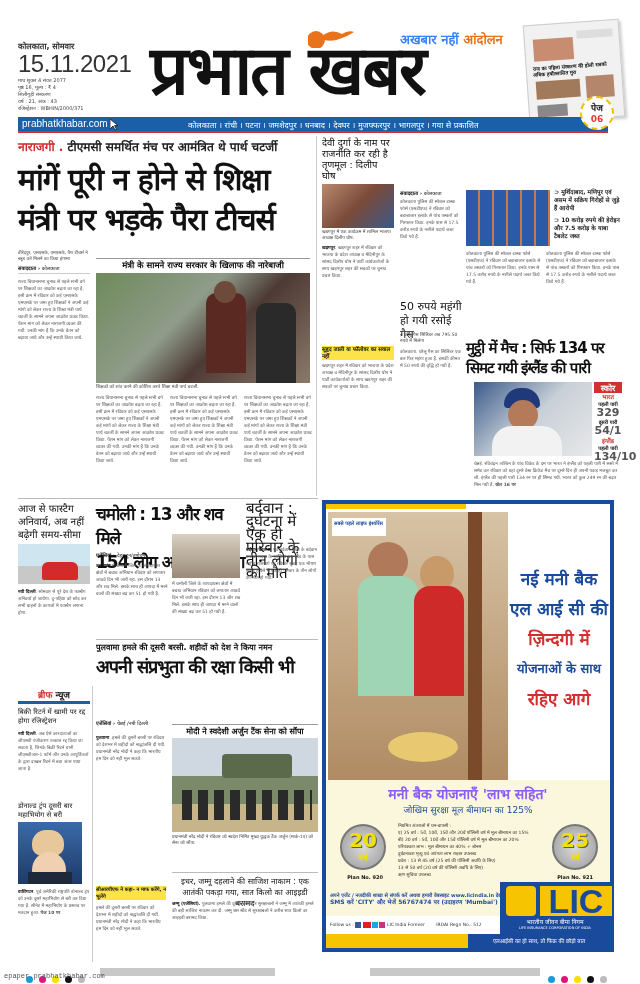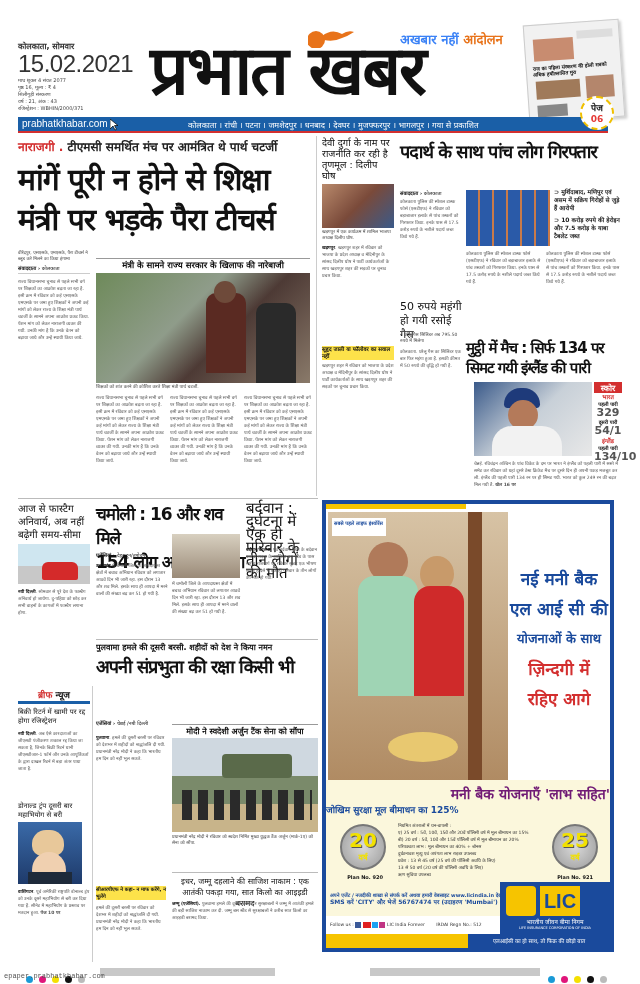--- a/index.html
+++ b/index.html
@@ -40,41 +40,41 @@
 .score-h{background:#d32f2f;color:#fff;font-size:8px;font-weight:bold}
 .score-l{font-size:6px;color:#d32f2f;font-weight:bold}
 .score-s{font-size:5px;color:#111;font-weight:bold}
 .score-v{font-size:11px;color:#555;font-weight:bold;line-height:12px}
 
 .ad{left:322px;top:500px;width:292px;height:452px;border:4px solid #1a4a9c;background:#fff}
 .ad-topbar{position:absolute;left:0;top:0;width:140px;height:5px;background:#f6c400}
 .ad-photo{position:absolute;left:2px;top:8px;width:180px;height:268px;background:linear-gradient(180deg,#d7c3a5,#b08b63)}
 .ad-title{position:absolute;left:180px;top:60px;width:106px;text-align:center;font-size:17px;font-weight:bold;color:#1a4a9c;line-height:30px}
 .ad-lower{position:absolute;left:0;top:276px;width:284px;height:136px;background:#fbf7dc}
-.ad-h1{text-align:right;font-size:14px;font-weight:bold;color:#701a75;margin-top:4px}
-.ad-h2{text-align:left;font-size:9px;font-weight:bold;color:#1a4a9c}
+.ad-h1{text-align:center;font-size:14px;font-weight:bold;color:#8b5cf6;margin-top:4px}
+.ad-h2{text-align:center;font-size:9px;font-weight:normal;color:#1a4a9c}
 .coin{position:absolute;width:46px;height:46px;border-radius:50%;background:radial-gradient(circle,#dadada,#9a9a9a);border:2px solid #777;text-align:center}
 .coin .num{font-size:20px;font-weight:bold;color:#f2e100;line-height:28px;text-shadow:1px 1px 0 #555}
 .coin .yrs{font-size:8px;color:#f2e100;font-weight:bold;line-height:8px}
 .ad-list{position:absolute;left:72px;top:42px;width:150px;font-size:4.5px;line-height:7px;color:#333}
 .ad-web{position:absolute;left:4px;top:112px;font-size:5px;color:#1a4a9c;font-weight:bold}
-.lic-logo{position:absolute;left:40px;top:4px;width:40px;height:30px;background:#f6c400;color:#1a4a9c;font-family:"Liberation Sans",sans-serif;font-weight:bold;font-size:20px;text-align:center;line-height:30px}
+.lic-logo{position:absolute;left:40px;top:4px;width:72px;height:30px;background:#f6c400;color:#1a4a9c;font-family:"Liberation Sans",sans-serif;font-weight:bold;font-size:34px;text-align:center;line-height:30px}
 .lic-emblem{position:absolute;left:6px;top:4px;width:30px;height:30px;background:#f6c400;border-radius:4px}
 .regdots{position:absolute;top:968px;height:8px}
 .dot{display:inline-block;width:7px;height:7px;border-radius:50%;margin-right:6px}
 .footer-url{left:4px;top:972px;font-family:"Liberation Mono",monospace;font-size:7px;color:#555}
 </style>
 </head>
 <body>
 
 <div class="page">
 
   <div class="abs mast-left">
     <div class="mast-city">कोलकाता, सोमवार</div>
-    <div class="mast-date">15.02.2021</div>
+    <div class="mast-date">15.11.2021</div>
     <div class="mast-meta">
       <div>माघ शुक्ल 4 संवत 2077</div>
       <div>पृष्ठ 16, मूल्य : ₹ 4</div>
       <div>सिलीगुड़ी संस्करण</div>
       <div>वर्ष : 21, अंक : 43</div>
       <div>रजिस्ट्रेशन : WBHIN/2000/371</div>
     </div>
   </div>
 
   <svg class="abs bird" viewBox="0 0 48 22">
@@ -132,21 +132,20 @@
   <div class="vline" style="left:316px;top:136px;height:360px"></div>
 
   <div class="abs hl" style="left:322px;top:138px;width:72px;font-size:9.5px">देवी दुर्गा के नाम पर राजनीति कर रही है तृणमूल : दिलीप घोष</div>
   <div class="abs img" style="left:322px;top:184px;width:72px;height:44px;background:linear-gradient(135deg,#b98a6c,#7a4a3a 50%,#3a5a8a)"></div>
   <div class="abs caption" style="left:322px;top:229px;width:72px">खड़गपुर में एक कार्यक्रम में शामिल भाजपा अध्यक्ष दिलीप घोष.</div>
   <div class="abs col-text" style="left:322px;top:244px;width:72px;height:100px"><span class="b">खड़गपुर</span>. <span>खड़गपुर शहर में रविवार को भाजपा के प्रदेश अध्यक्ष व मेदिनीपुर के सांसद दिलीप घोष ने पार्टी कार्यकर्ताओं के साथ खड़गपुर शहर की सड़कों पर चुनाव प्रचार किया.</span></div>
   <div class="abs" style="left:322px;top:346px;width:72px;font-size:5.5px;font-weight:bold;background:#fde24a;line-height:7px">सूहृद जाली या फॉलोवर का सवाल नहीं</div>
   <div class="abs col-text" style="left:322px;top:362px;width:72px;height:136px">खड़गपुर शहर में रविवार को भाजपा के प्रदेश अध्यक्ष व मेदिनीपुर के सांसद दिलीप घोष ने पार्टी कार्यकर्ताओं के साथ खड़गपुर शहर की सड़कों पर चुनाव प्रचार किया.</div>
 
   <div class="abs h-big" style="left:400px;top:140px;font-size:18px;line-height:24px;width:220px">
-    <div>पदार्थ के साथ पांच लोग गिरफ्तार</div>
   </div>
   <div class="abs" style="left:400px;top:190px;font-size:5px;font-weight:bold"><span>संवाददाता</span> › <span style="font-weight:normal">कोलकाता</span></div>
   <div class="abs col-text" style="left:400px;top:198px;width:62px;height:96px">कोलकाता पुलिस की स्पेशल टास्क फोर्स (एसटीएफ) ने रविवार को बड़ाबाजार इलाके से पांच तस्करों को गिरफ्तार किया. इनके पास से 17.5 करोड़ रुपये के नशीले पदार्थ जब्त किये गये हैं.</div>
   <div class="abs img" style="left:466px;top:190px;width:84px;height:56px;background:repeating-linear-gradient(90deg,#2a5aa8 0 12px,#c87a4a 12px 14px),#2a5aa8"></div>
   <div class="abs" style="left:554px;top:188px;width:66px">
     <div class="bullet">⊃ <span>मुर्शिदाबाद, मणिपुर एवं असम में सक्रिय गिरोहों से जुड़े हैं आरोपी</span></div>
     <div class="bullet" style="margin-top:4px">⊃ <span>10 करोड़ रुपये की हेरोइन और 7.5 करोड़ के याबा टैबलेट जब्त</span></div>
   </div>
   <div class="abs col-text" style="left:466px;top:250px;width:76px;height:48px">कोलकाता पुलिस की स्पेशल टास्क फोर्स (एसटीएफ) ने रविवार को बड़ाबाजार इलाके से पांच तस्करों को गिरफ्तार किया. इनके पास से 17.5 करोड़ रुपये के नशीले पदार्थ जब्त किये गये हैं.</div>
   <div class="abs col-text" style="left:546px;top:250px;width:74px;height:48px">कोलकाता पुलिस की स्पेशल टास्क फोर्स (एसटीएफ) ने रविवार को बड़ाबाजार इलाके से पांच तस्करों को गिरफ्तार किया. इनके पास से 17.5 करोड़ रुपये के नशीले पदार्थ जब्त किये गये हैं.</div>
@@ -179,21 +178,21 @@
 
   <div class="hline" style="left:18px;top:498px;width:300px"></div>
 
   <div class="abs hl" style="left:18px;top:502px;width:74px;font-size:10px;line-height:13px">आज से फास्टैग अनिवार्य, अब नहीं बढ़ेगी समय-सीमा</div>
   <div class="abs img" style="left:18px;top:544px;width:72px;height:40px;background:linear-gradient(180deg,#cfe6f0 0 55%,#c8c8c8 55%)">
     <div style="position:absolute;left:24px;top:18px;width:36px;height:18px;background:#d42a2a;border-radius:6px 6px 2px 2px"></div>
   </div>
   <div class="abs col-text" style="left:18px;top:588px;width:72px;height:48px"><span class="b">नयी दिल्ली</span>. <span>सोमवार से पूरे देश के फास्टैग अनिवार्य हो जायेगा. दु-पहिया को छोड़ कर सभी वाहनों के कागजों में फास्टैग लगाना होगा.</span></div>
 
   <div class="abs h-big" style="left:96px;top:502px;font-size:17px;line-height:24px;width:150px">
-    <div>चमोली : 16 और शव मिले</div>
+    <div>चमोली : 13 और शव मिले</div>
     <div>154 लोग अब भी लापता</div>
   </div>
   <div class="abs" style="left:96px;top:552px;font-size:5px;font-weight:bold"><span>एजेंसियां</span> › <span style="font-weight:normal">देहरादून/तपोवन</span></div>
   <div class="abs col-text" style="left:96px;top:562px;width:72px;height:74px"><span class="b">उत्तराखंड</span> <span>में चमोली जिले के आपदाग्रस्त क्षेत्रों में बचाव अभियान रविवार को लगातार आठवें दिन भी जारी रहा. इस दौरान 13 और शव मिले. इसके साथ ही आपदा में मरने वालों की संख्या बढ़ कर 51 हो गयी है.</span></div>
   <div class="abs img" style="left:172px;top:534px;width:68px;height:44px;background:linear-gradient(180deg,#d8d0c0,#9a8a78)"></div>
   <div class="abs col-text" style="left:172px;top:580px;width:70px;height:56px">में चमोली जिले के आपदाग्रस्त क्षेत्रों में बचाव अभियान रविवार को लगातार आठवें दिन भी जारी रहा. इस दौरान 13 और शव मिले. इसके साथ ही आपदा में मरने वालों की संख्या बढ़ कर 51 हो गयी है.</div>
 
   <div class="abs hl" style="left:246px;top:502px;width:72px;font-size:15px;line-height:13px">बर्दवान : दुर्घटना में एक ही परिवार के तीन लोगों की मौत</div>
   <div class="abs col-text" style="left:246px;top:546px;width:72px;height:90px"><span class="b">बर्दवान/कालना</span>. <span>पूर्व बर्दवान जिले के बर्दवान काटवा सड़क के आलिशा बस स्टैंड के पास राष्ट्रीय राजमार्ग पर रविवार सुबह एक भीषण सड़क हादसे में एक ही परिवार के तीन लोगों की मौत हो गयी.</span></div>
 
@@ -237,22 +236,22 @@
       <div style="position:absolute;left:40px;top:30px;width:40px;height:40px;background:#b07a5a;border-radius:50%"></div>
       <div style="position:absolute;left:30px;top:64px;width:60px;height:120px;background:#9fd4b4;border-radius:16px 16px 0 0"></div>
       <div style="position:absolute;left:92px;top:44px;width:34px;height:36px;background:#c89a6a;border-radius:50%"></div>
       <div style="position:absolute;left:86px;top:74px;width:50px;height:110px;background:#cf2a2a;border-radius:16px 16px 0 0"></div>
       <div style="position:absolute;left:140px;top:0;width:14px;height:268px;background:#7a4a2a"></div>
       <div style="position:absolute;left:60px;top:220px;width:70px;height:30px;background:#e8c870;border-radius:50%"></div>
     </div>
     <div class="ad-title">
       <div>नई मनी बैक</div>
       <div>एल आई सी की</div>
+      <div style="color:#d32f2f">ज़िन्दगी में</div>
       <div style="font-size:13px">योजनाओं के साथ</div>
-      <div style="color:#d32f2f">ज़िन्दगी में</div>
       <div style="color:#d32f2f">रहिए आगे</div>
     </div>
     <div class="ad-lower">
       <div class="ad-h1">मनी बैक योजनाएँ 'लाभ सहित'</div>
       <div class="ad-h2">जोखिम सुरक्षा मूल बीमाधन का 125%</div>
       <div class="coin" style="left:14px;top:44px">
         <div class="num">20</div>
         <div class="yrs">वर्ष</div>
       </div>
       <div style="position:absolute;left:14px;top:94px;width:50px;text-align:center;font-size:5px;font-weight:bold">Plan No. 920</div>

